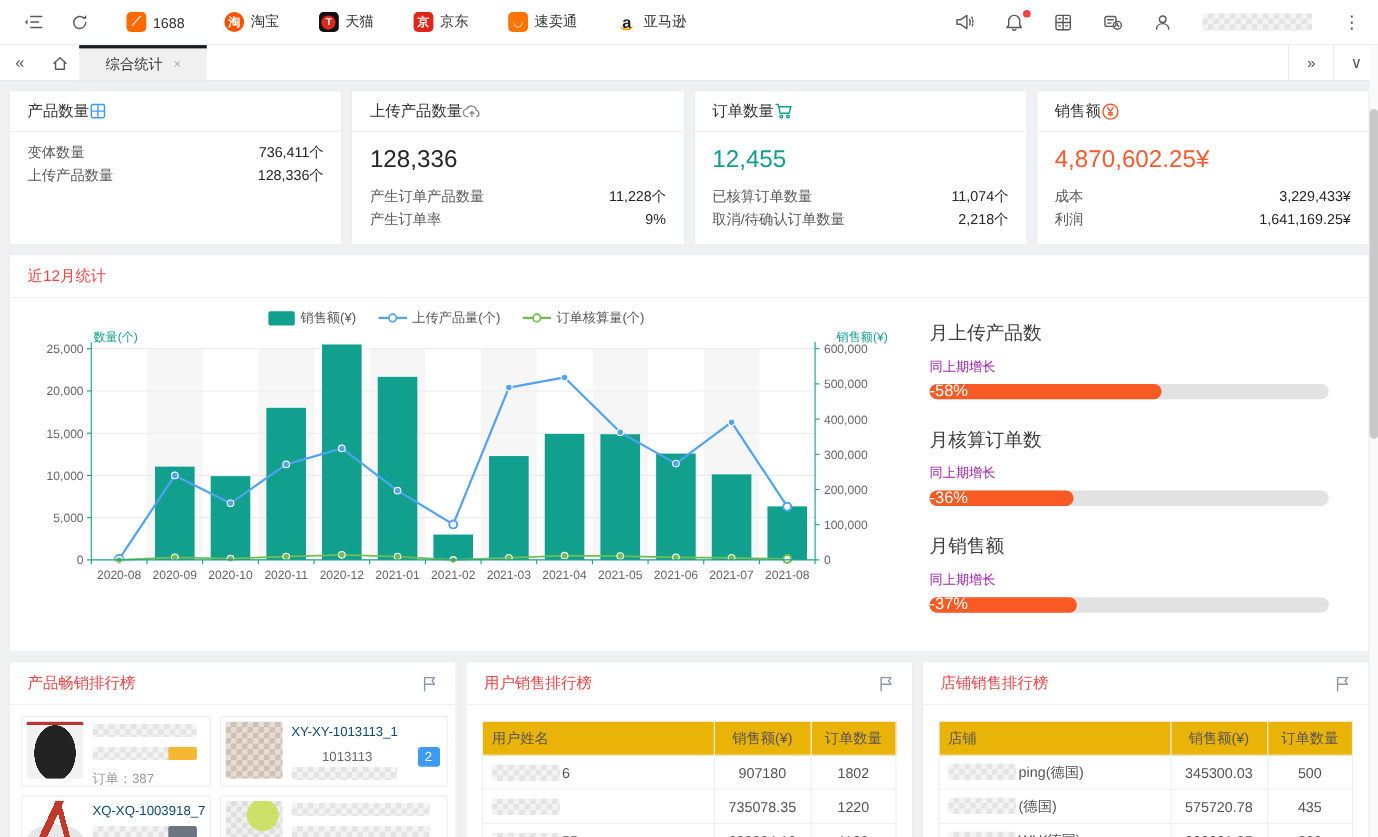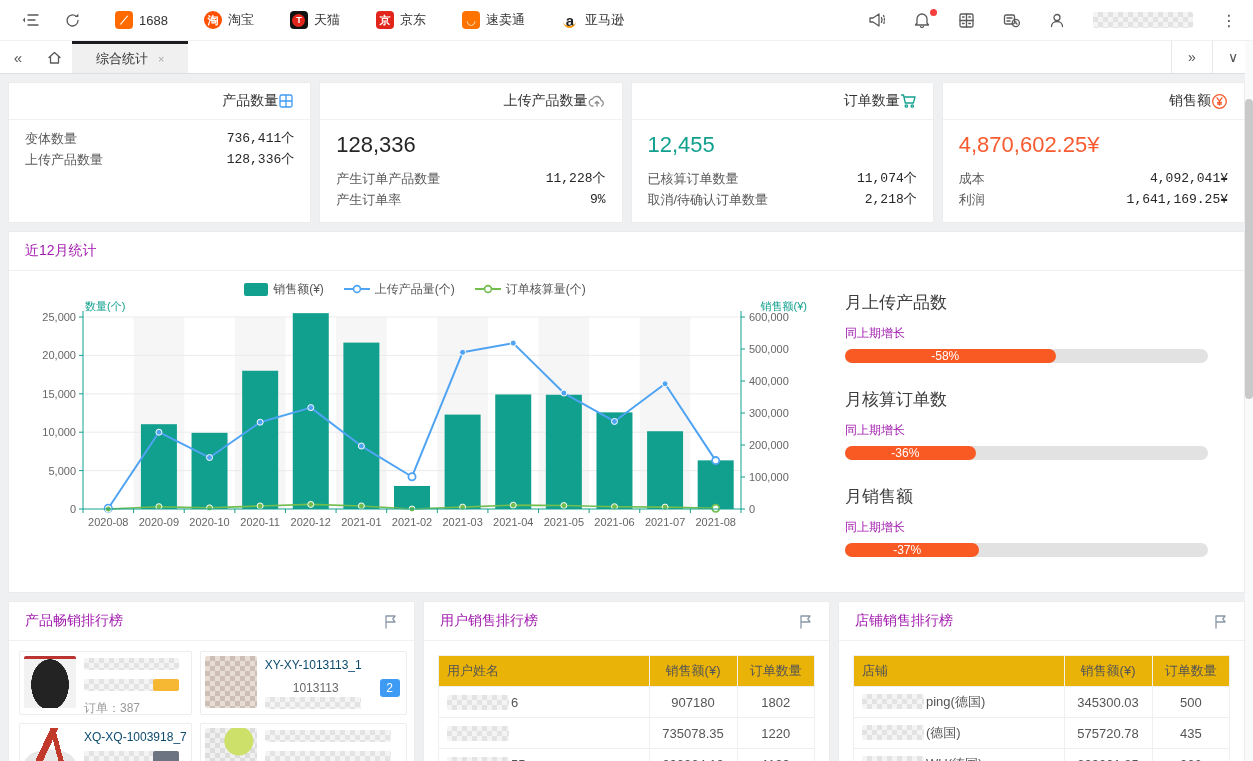--- a/index.html
+++ b/index.html
@@ -32,40 +32,40 @@
   .tab-nav{width:36px;display:flex;align-items:center;justify-content:center;color:#555;font-size:15px;cursor:pointer;}
   .tab{background:#f0f0f0;border-top:3px solid #1b1c1f;display:flex;align-items:center;gap:10px;padding:0 24px;font-size:13px;color:#333;cursor:pointer;}
   .tab-close{color:#aaa;font-size:11px;cursor:pointer;}
   .tab-right{margin-left:auto;display:flex;}
   .tab-btn{width:40px;border-left:1px solid #e6e6e6;display:flex;align-items:center;justify-content:center;color:#555;font-size:14px;cursor:pointer;}
 
   
   .content{padding:8px;height:687px;overflow:hidden;}
   .stat-row{display:flex;gap:8px;}
   .card{flex:1;background:#fff;border:1px solid #ececec;box-sizing:border-box;}
-  .card-h{height:36px;display:flex;align-items:center;justify-content:flex-end;padding:0 16px;border-bottom:1px solid #f0f0f0;font-size:14px;color:#333;}
+  .card-h{height:36px;display:flex;align-items:center;justify-content:flex-start;padding:0 16px;border-bottom:1px solid #f0f0f0;font-size:14px;color:#333;}
   .card-b{padding:8px 16px 12px;}
   .stat-value{font-size:22px;margin:4px 0 10px;color:#262626;}
   .kv{display:flex;justify-content:space-between;font-size:13px;color:#595959;line-height:21px;}
-  .kv .v{color:#262626;font-family:Liberation Mono, monospace;}
+  .kv .v{color:#262626;}
 
   .chart-panel{background:#fff;border:1px solid #ececec;margin-top:8px;box-sizing:border-box;}
-  .panel-h{height:38px;display:flex;align-items:center;justify-content:space-between;padding:0 16px;border-bottom:1px solid #f0f0f0;font-size:14px;color:#a21caf;}
+  .panel-h{height:38px;display:flex;align-items:center;justify-content:space-between;padding:0 16px;border-bottom:1px solid #f0f0f0;font-size:14px;color:#ef4444;}
   .chart-body{display:flex;padding:6px 10px 10px;}
   .chart-area{width:792px;flex:none;}
   .legend{display:flex;justify-content:center;align-items:center;gap:20px;height:24px;font-size:12px;color:#555;}
   .legend-item{display:flex;align-items:center;gap:5px;cursor:pointer;}
   .sw-bar{width:24px;height:13px;border-radius:2px;background:#12A08E;}
 
   .metrics{flex:1;padding:14px 26px 0 34px;}
   .metric{margin-bottom:25px;}
   .metric-title{font-size:17px;color:#3d3d3d;margin-bottom:11px;}
   .metric-label{font-size:12px;color:#a21caf;margin-bottom:7px;}
   .track{height:14px;background:#e2e2e2;border-radius:7px;}
-  .fill{height:14px;background:#f95a24;border-radius:7px;color:#fff;font-size:12px;line-height:14px;text-align:center;padding-right:10px;box-sizing:border-box;}
+  .fill{height:14px;background:#f95a24;border-radius:7px;color:#fff;font-size:15px;line-height:14px;text-align:left;padding-right:10px;box-sizing:border-box;}
 
   .bottom-row{display:flex;gap:8px;margin-top:8px;}
   .panel{flex:1;background:#fff;border:1px solid #ececec;height:280px;overflow:hidden;box-sizing:border-box;}
 
   
   .products-grid{display:grid;grid-template-columns:1fr 1fr;gap:8px;padding:10px;}
   .p-card{border:1px solid #ededed;border-radius:2px;display:flex;gap:8px;padding:4px;height:54px;}
   .p-img{width:52px;height:52px;flex:none;border-radius:2px;}
   .p-lines{flex:1;min-width:0;padding-top:2px;font-size:12px;color:#666;}
   .m-line{height:12px;margin-bottom:6px;width:92%;}
@@ -310,21 +310,21 @@
                   <circle cx="8.5" cy="8.5" r="6.8"></circle>
                   <path d="M6 4.8l2.5 3.4 2.5-3.4M8.5 8.2v4M6.6 9.4h3.8M6.6 11h3.8"></path>
                 </g>
               </svg>
           </span>
         </div>
         <div class="card-b">
           <div class="stat-value" style="color: rgb(248, 91, 47);">4,870,602.25¥</div>
           <div class="kv">
               <span>成本</span>
-              <span class="v">4,092,041¥</span>
+              <span class="v">3,229,433¥</span>
             </div>
           <div class="kv">
               <span>利润</span>
               <span class="v">1,641,169.25¥</span>
             </div>
         </div>
       </div>
     </div>
 
     <div class="chart-panel">

